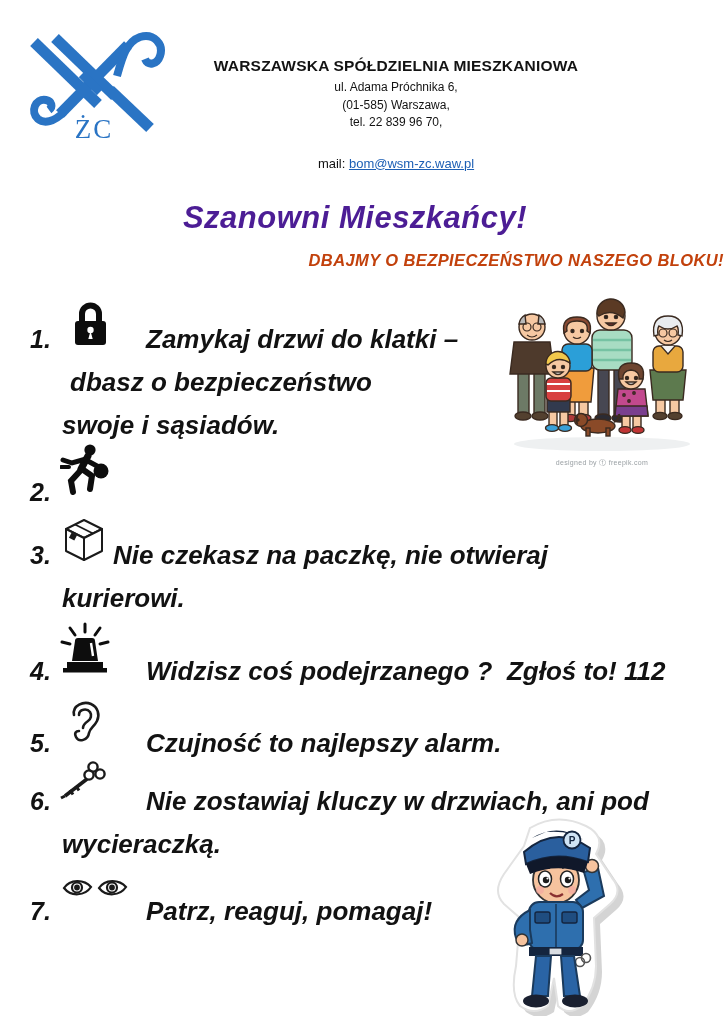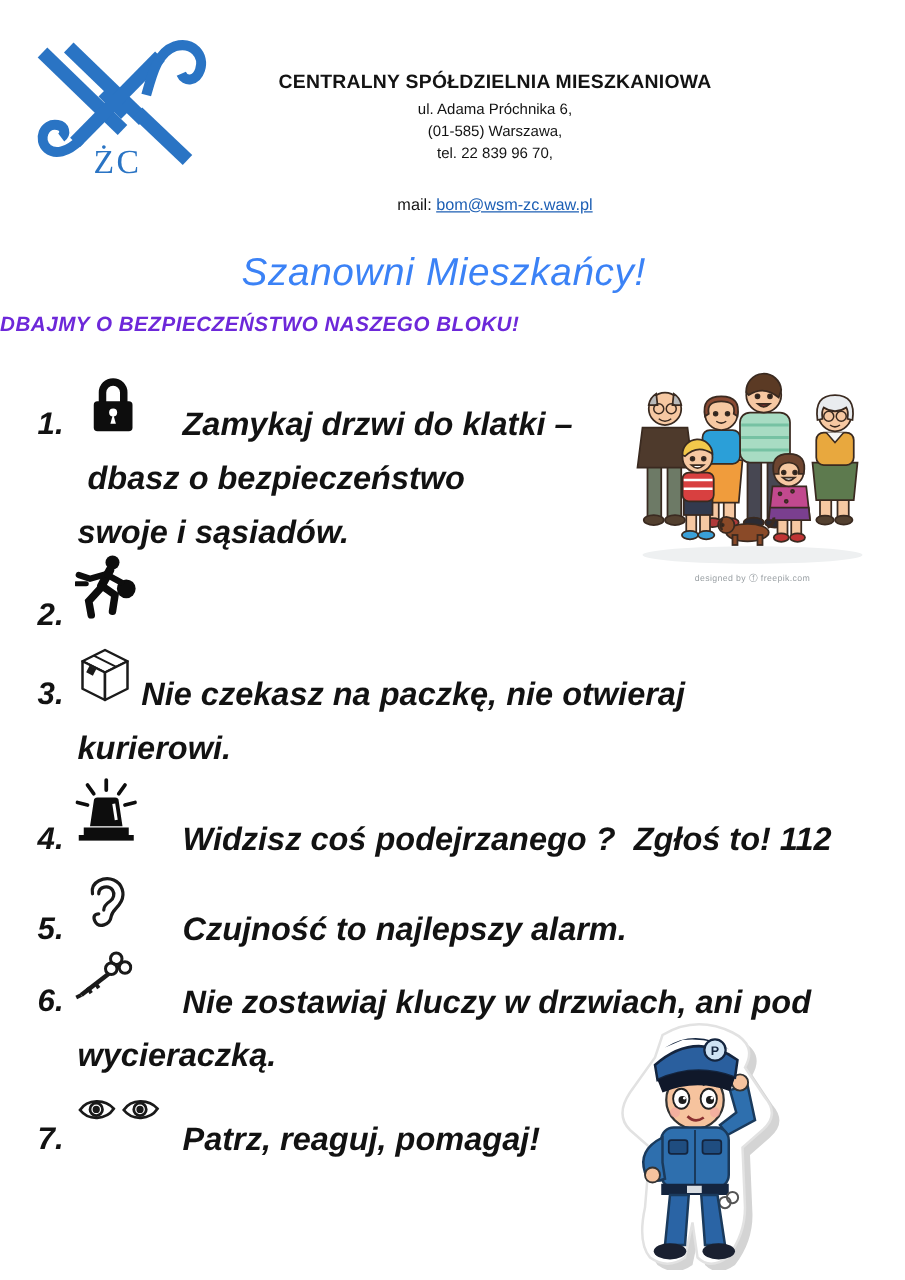--- a/index.html
+++ b/index.html
@@ -12,25 +12,25 @@
   .logo{position:absolute;left:22px;top:28px;width:145px;height:118px;}
   .org{position:absolute;left:168px;top:56px;width:456px;text-align:center;}
   .org-name{font-weight:bold;font-size:15.5px;line-height:20px;letter-spacing:.2px;}
   .org-addr{font-size:12px;line-height:17.5px;}
   .org-addr-first{margin-top:3px;}
   .mail-row{font-size:13px;line-height:17.5px;margin-top:23px;}
   .mail-link{color:#1d5fb4;text-decoration:underline;cursor:pointer;}
   
   .title{
     position:absolute;left:0;top:200px;width:710px;text-align:center;
-    color:#3b82f6;font-size:31px;font-weight:normal;font-style:italic;letter-spacing:.5px;
+    color:#4c1d95;font-size:31px;font-weight:bold;font-style:italic;letter-spacing:.5px;
   }
   .subtitle{
-    position:absolute;left:0;top:251px;width:724px;text-align:left;
-    color:#6d28d9;font-size:16.5px;font-weight:bold;font-style:italic;letter-spacing:.4px;
+    position:absolute;left:0;top:251px;width:724px;text-align:right;
+    color:#c2410c;font-size:16.5px;font-weight:bold;font-style:italic;letter-spacing:.4px;
   }
   
   .list-item{
     position:absolute;left:0;width:724px;padding-left:62px;box-sizing:border-box;
     font-size:26px;font-weight:bold;font-style:italic;line-height:43px;color:#121212;
   }
   .item-number{position:absolute;left:30px;top:0;font-size:25px;}
   .line{display:block;white-space:pre;}
   .t1{margin-left:84px;}
   .icon{position:absolute;display:block;}
@@ -68,21 +68,21 @@
         <path d="M88,62 L128,100"></path>
         <path d="M60,46 L78,64" stroke-width="9"></path>
       </g>
       <path d="M95,48 C100,30 104,14 118,9 C132,5 142,16 138,28 C135,37 126,38 123,31" stroke="#2a74c4" stroke-width="8" fill="none" stroke-linecap="butt"></path>
       <path d="M42,84 C32,94 22,96 16,91 C8,84 13,70 24,72 C30,73 31,79 27,82" stroke="#2a74c4" stroke-width="8" fill="none"></path>
       <text x="72" y="110" text-anchor="middle" font-family="Liberation Serif, serif" font-size="27" letter-spacing="2" fill="#2a74c4">ŻC</text>
     </svg>
   </div>
 
   <div class="org">
-    <div class="org-name">CENTRALNY SPÓŁDZIELNIA MIESZKANIOWA</div>
+    <div class="org-name">WARSZAWSKA SPÓŁDZIELNIA MIESZKANIOWA</div>
     <div class="org-addr org-addr-first">ul. Adama Próchnika 6,</div>
     <div class="org-addr">(01-585) Warszawa,</div>
     <div class="org-addr">tel. 22 839 96 70,</div>
     <div class="mail-row"><span>mail: </span><a class="mail-link">bom@wsm-zc.waw.pl</a></div>
   </div>
 
   <div class="title">Szanowni Mieszkańcy!</div>
   <div class="subtitle">DBAJMY O BEZPIECZEŃSTWO NASZEGO BLOKU!</div>
 
   <div class="list-item" id="item1">

